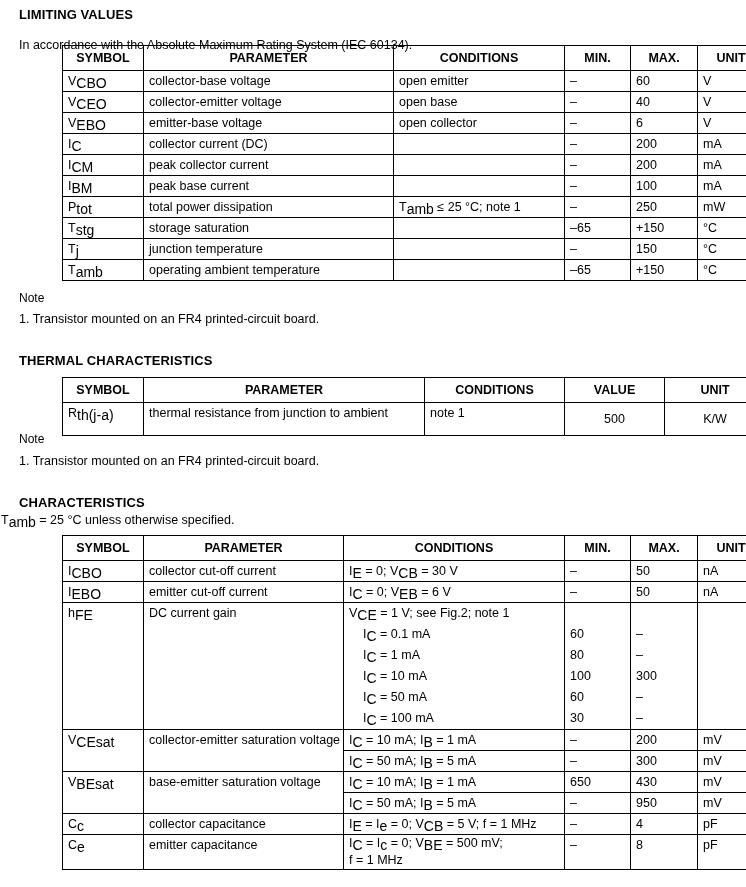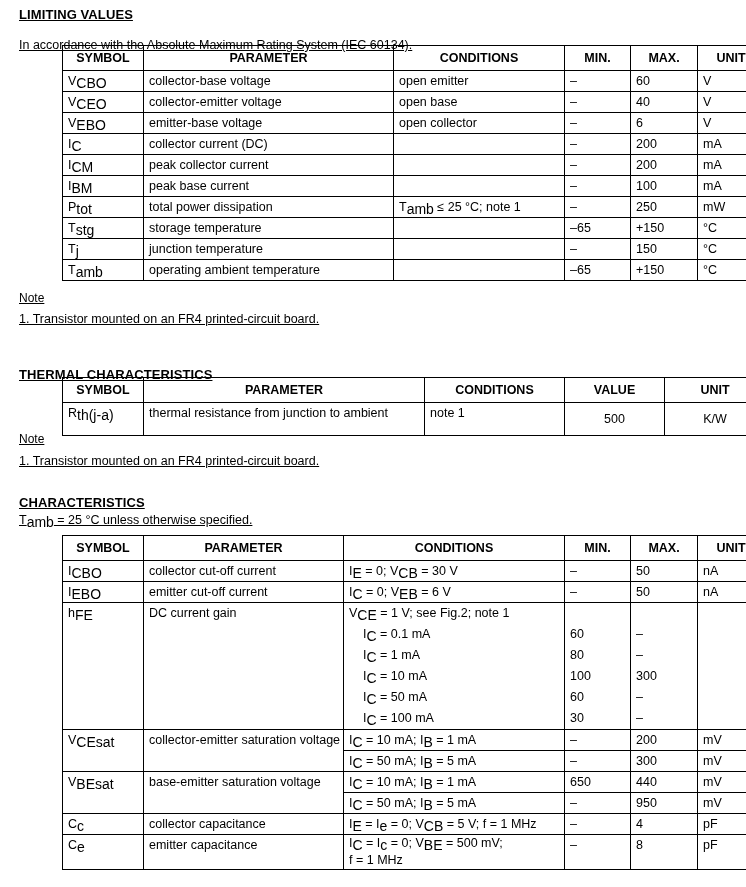--- a/index.html
+++ b/index.html
@@ -1,20 +1,20 @@
 <!DOCTYPE html>
 <html><head>
 <meta charset="utf-8">
 <style>
   html, body { margin: 0; padding: 0; background: #ffffff; }
   body {
     width: 746px; height: 887px; position: relative; overflow: hidden;
     font-family: "Liberation Sans", sans-serif; color: #000; font-size: 12.5px;
   }
-  .abs { position: absolute; text-decoration: underline; }
+  .abs { position: absolute; }
   .section-title { font-weight: bold; font-size: 13px; letter-spacing: 0.1px; }
   .subtitle { font-size: 12.5px; }
   .note-head { font-size: 12px; }
   .note-text { font-size: 12.5px; }
   table { border-collapse: collapse; position: absolute; table-layout: fixed; margin-left: 44px; }
   td, th {
     border: 1px solid #000; padding: 0 0 0 5px; vertical-align: top;
     font-size: 12.5px; line-height: 20px; font-weight: normal; text-align: left;
     white-space: nowrap; overflow: hidden;
   }
@@ -102,21 +102,21 @@
       <tr>
         <td><span>P</span><sub>tot</sub></td>
         <td>total power dissipation</td>
         <td>T<sub>amb</sub> ≤ 25 °C; note 1</td>
         <td>–</td>
         <td>250</td>
         <td>mW</td>
       </tr>
       <tr>
         <td><span>T</span><sub>stg</sub></td>
-        <td>storage temperature</td>
+        <td>storage saturation</td>
         <td></td>
         <td>–65</td>
         <td>+150</td>
         <td>°C</td>
       </tr>
       <tr>
         <td><span>T</span><sub>j</sub></td>
         <td>junction temperature</td>
         <td></td>
         <td>–</td>
@@ -130,21 +130,21 @@
         <td>–65</td>
         <td>+150</td>
         <td>°C</td>
       </tr>
     </tbody>
 </table>
 
 <div class="abs note-head" style="left:19px; top:291px;">Note</div>
 <div class="abs note-text" style="left:19px; top:312px;">1.   Transistor mounted on an FR4 printed-circuit board.</div>
 
-<div class="abs section-title" style="left:19px; top:367px;">THERMAL CHARACTERISTICS</div>
+<div class="abs section-title" style="left:19px; top:353px;">THERMAL CHARACTERISTICS</div>
 <table style="left:18px; top:377px; width:703px;">
   <colgroup>
       <col style="width:81px">
       <col style="width:281px">
       <col style="width:140px">
       <col style="width:100px">
       <col style="width:101px">
     </colgroup>
   <thead>
     <tr>
@@ -162,21 +162,21 @@
       <td>note 1</td>
       <td class="center">500</td>
       <td class="center">K/W</td>
     </tr>
   </tbody>
 </table>
 <div class="abs note-head" style="left:19px; top:432px;">Note</div>
 <div class="abs note-text" style="left:19px; top:454px;">1.   Transistor mounted on an FR4 printed-circuit board.</div>
 
 <div class="abs section-title" style="left:19px; top:495px;">CHARACTERISTICS</div>
-<div class="abs subtitle" style="left:19px; top:513px;"><span>T</span><sub>amb</sub><span> = 25 °C unless otherwise specified.</span></div>
+<div class="abs subtitle" style="left:1px; top:513px;"><span>T</span><sub>amb</sub><span> = 25 °C unless otherwise specified.</span></div>
 
 <table style="left:18px; top:535px; width:703px;">
   <colgroup>
       <col style="width:81px">
       <col style="width:200px">
       <col style="width:221px">
       <col style="width:66px">
       <col style="width:67px">
       <col style="width:67px">
     </colgroup>
@@ -248,21 +248,21 @@
         <td>I<sub>C</sub> = 50 mA; I<sub>B</sub> = 5 mA</td>
         <td>–</td>
         <td>300</td>
         <td>mV</td>
       </tr>
       <tr>
         <td rowspan="2"><span>V</span><sub>BEsat</sub></td>
         <td rowspan="2" style="white-space:normal">base-emitter saturation voltage</td>
         <td>I<sub>C</sub> = 10 mA; I<sub>B</sub> = 1 mA</td>
         <td>650</td>
-        <td>440</td>
+        <td>430</td>
         <td>mV</td>
       </tr>
       <tr>
         <td>I<sub>C</sub> = 50 mA; I<sub>B</sub> = 5 mA</td>
         <td>–</td>
         <td>950</td>
         <td>mV</td>
       </tr>
       <tr>
         <td><span>C</span><sub>c</sub></td>

